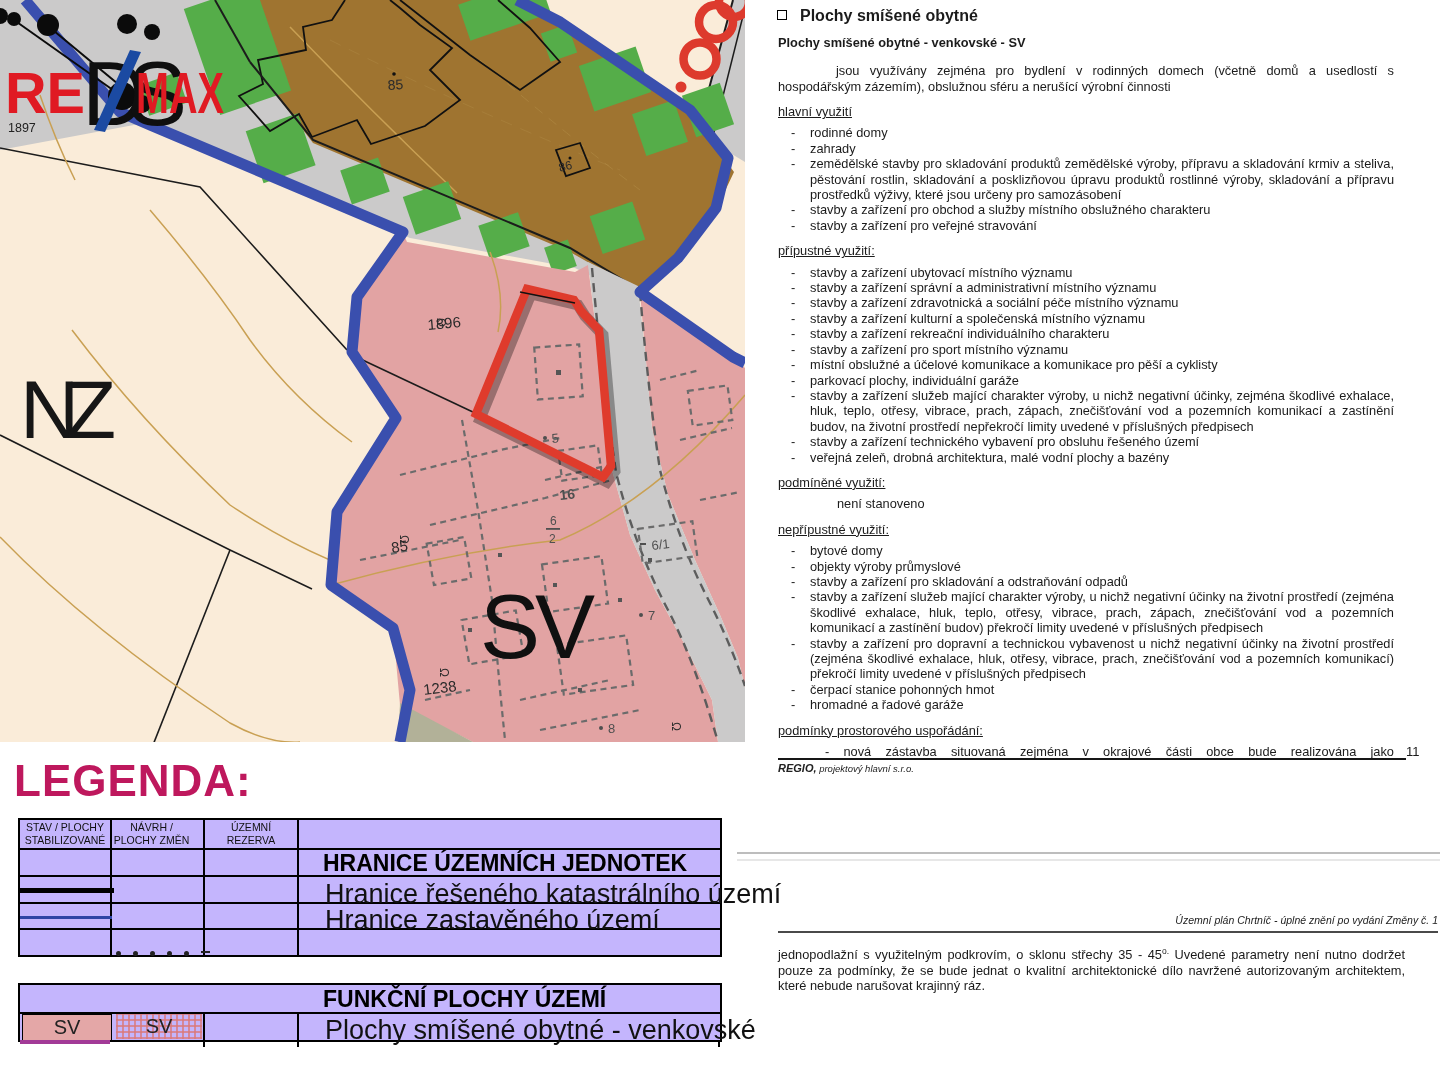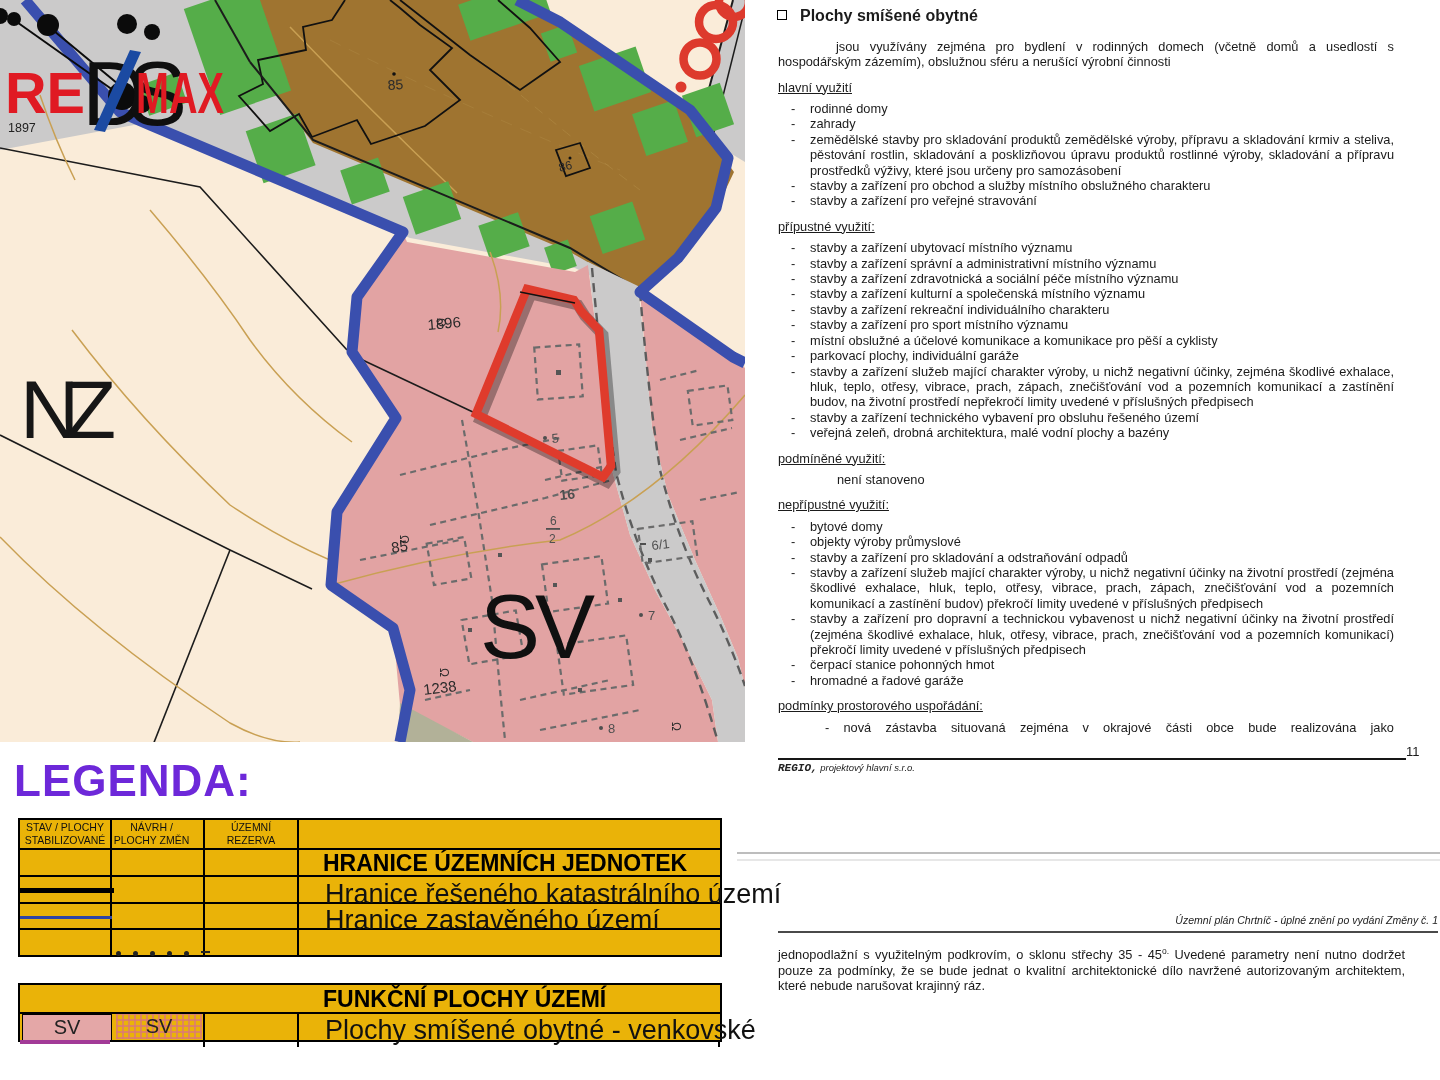--- a/index.html
+++ b/index.html
@@ -16,33 +16,33 @@
   .intro{text-indent:58px;}
   .sec{text-decoration:underline;margin:10px 0 6px 0;text-align:left;}
   ul.dash{list-style:none;margin:0;padding:0;}
   ul.dash li{position:relative;padding-left:32px;text-align:justify;}
   ul.dash li::before{content:"-";position:absolute;left:13px;}
   .plain{margin:6px 0 0 59px;text-align:left;}
   .spread{margin:6px 0 0 47px;text-align:justify;text-align-last:justify;}
   .rule1{position:absolute;left:778px;top:758px;width:628px;height:2px;background:#161616;}
   .pagenum{position:absolute;left:1406px;top:744px;font-size:13px;}
   .regio{position:absolute;left:778px;top:762px;font-style:italic;font-size:9.5px;color:#222;}
-  .regio b{font-size:11px;font-family:Liberation Mono, monospace;}
+  .regio b{font-size:11px;}
   .divA{position:absolute;left:737px;top:852px;width:703px;height:2px;background:#bdbdbd;}
   .divB{position:absolute;left:737px;top:859px;width:703px;height:2px;background:#e7e7e7;}
   .p2head{position:absolute;left:778px;top:914px;width:660px;text-align:right;
           font-style:italic;font-size:10.5px;color:#222;}
   .p2rule{position:absolute;left:778px;top:931px;width:660px;height:2px;background:#4a4a4a;}
   .p2body{position:absolute;left:778px;top:944px;width:627px;font-size:12.8px;
           line-height:15.6px;text-align:justify;}
   sup{font-size:8.5px;}
   
   .leg-title{position:absolute;left:14px;top:756px;font-size:44px;font-weight:bold;
-             letter-spacing:1px;color:#6d28d9;}
-  .tbl{position:absolute;border:2px solid #000;background:#eab308;}
+             letter-spacing:1px;color:#be185d;}
+  .tbl{position:absolute;border:2px solid #000;background:#c4b5fd;}
   .vline{position:absolute;width:2px;background:#000;top:0;bottom:0;}
   .hline{position:absolute;height:2px;background:#000;left:0;right:0;}
   .hcell{position:absolute;font-size:10.5px;line-height:13px;text-align:center;color:#111;}
   .rowlab{position:absolute;left:305px;font-size:27px;color:#111;white-space:nowrap;}
   .seclab{position:absolute;left:303px;font-size:23px;font-weight:bold;color:#000;white-space:nowrap;}
   .sw-black{position:absolute;left:-2px;top:11px;width:96px;height:4.5px;background:#000;}
   .sw-blue{position:absolute;left:0px;top:12px;width:92px;height:3px;background:#2f45a5;}
   .dotrow{position:absolute;left:96px;top:14px;width:110px;}
   .dotrow i{display:inline-block;width:5px;height:5px;border-radius:50%;background:#222;margin-right:12px;}
   .dotrow em{display:inline-block;width:9px;height:2.5px;background:#222;vertical-align:3px;}
@@ -284,20 +284,21 @@
 </div>
 <div class="purple"></div>
 <div class="stub" style="left:203px"></div>
 <div class="stub" style="left:297px"></div>
 <div class="stub" style="left:718px"></div>
 
 <div class="doc" style="top:6px;">
   <div class="h1">
     <span class="sqr"></span><span>Plochy smíšené obytné</span>
   </div>
+  <div class="h2">Plochy smíšené obytné - venkovské - SV</div>
   <p class="intro" style="margin-bottom:0">jsou využívány zejména pro bydlení v rodinných domech (včetně domů a usedlostí s hospodářským zázemím), obslužnou sféru a nerušící výrobní činnosti</p>
 
   <div class="sec">hlavní využití</div>
   <ul class="dash">
       <li>rodinné domy</li>
       <li>zahrady</li>
       <li>zemědělské stavby pro skladování produktů zemědělské výroby, přípravu a skladování krmiv a steliva, pěstování rostlin, skladování a posklizňovou úpravu produktů rostlinné výroby, skladování a přípravu prostředků výživy, které jsou určeny pro samozásobení</li>
       <li>stavby a zařízení pro obchod a služby místního obslužného charakteru</li>
       <li>stavby a zařízení pro veřejné stravování</li>
     </ul>

